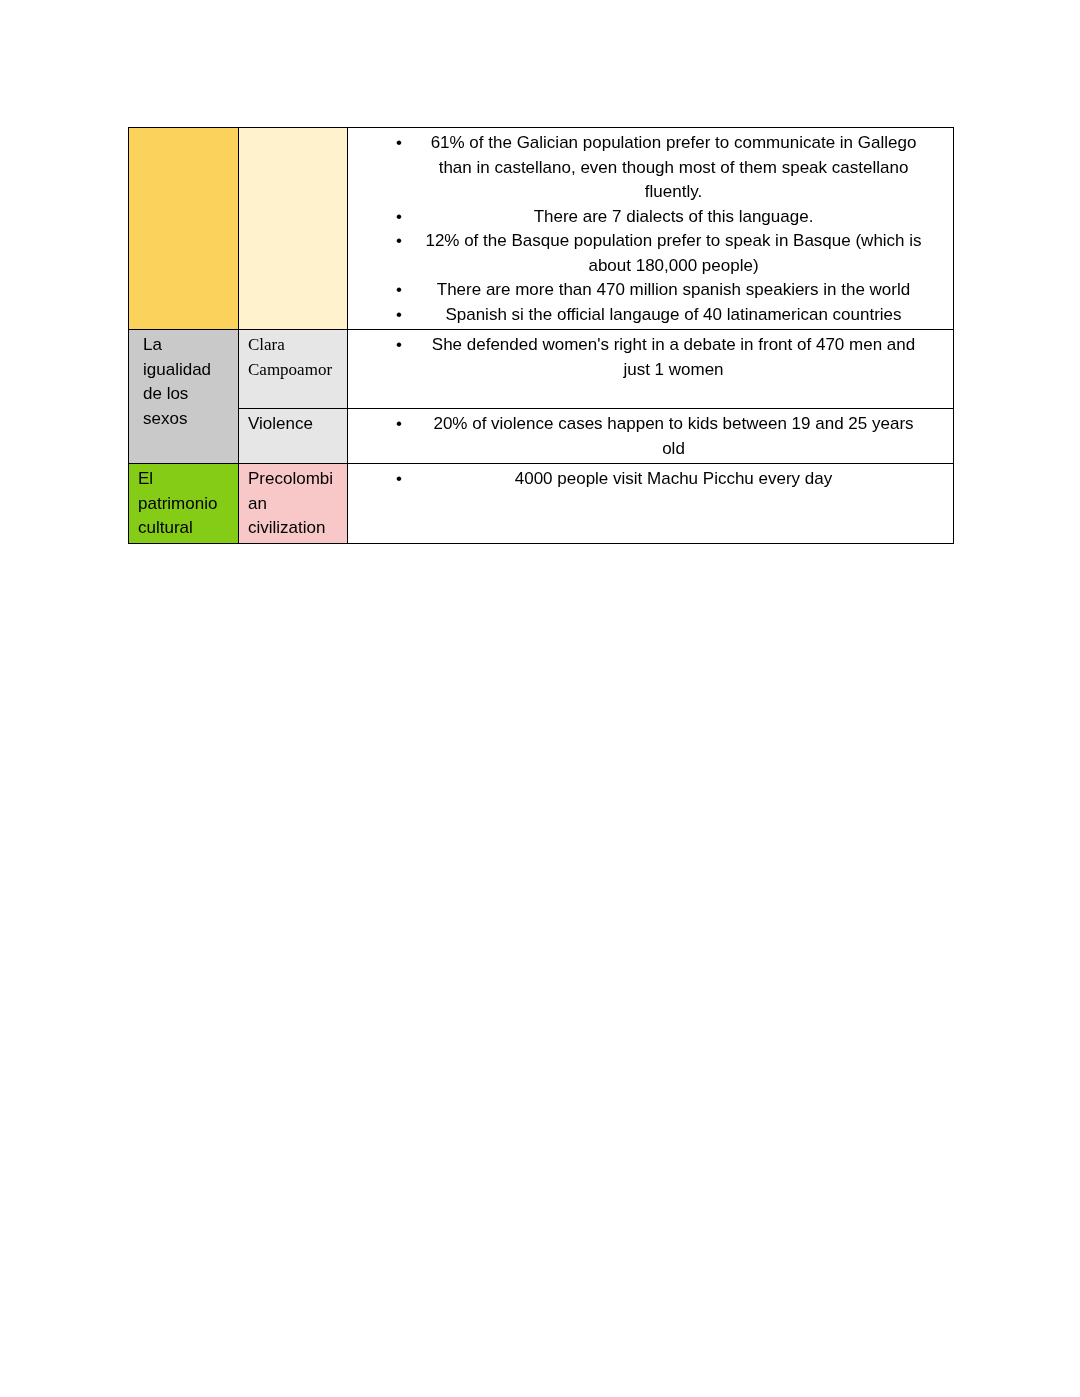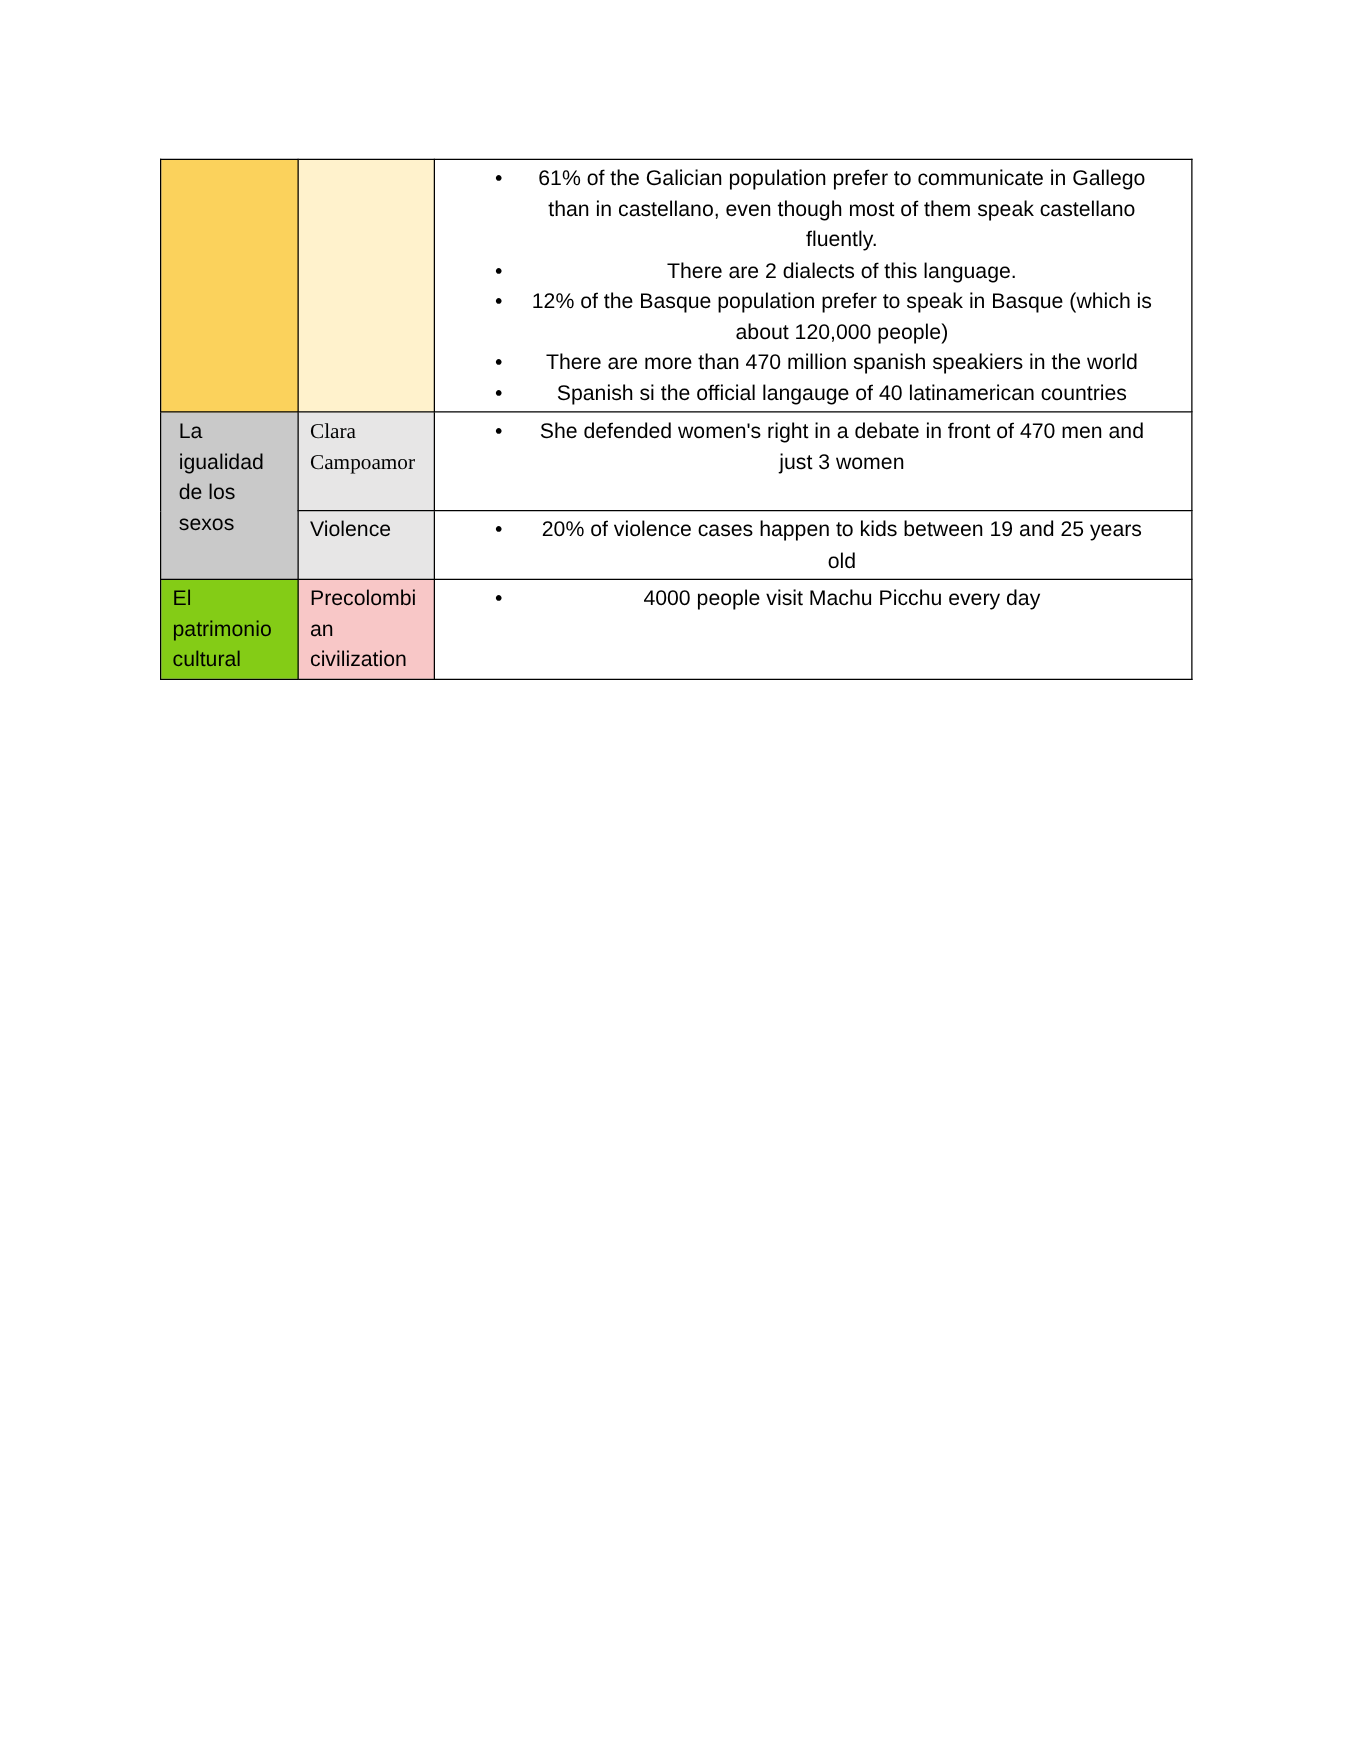--- a/index.html
+++ b/index.html
@@ -79,25 +79,25 @@
         <span class="lbl"></span>
       </td>
       <td class="content">
         <ul class="facts">
           <li>
             <span class="bullet">•</span>
             <span class="fact-text">61% of the Galician population prefer to communicate in Gallego than in castellano, even though most of them speak castellano fluently.</span>
           </li>
           <li>
             <span class="bullet">•</span>
-            <span class="fact-text">There are 2 dialects of this language.</span>
+            <span class="fact-text">There are 7 dialects of this language.</span>
           </li>
           <li>
             <span class="bullet">•</span>
-            <span class="fact-text">12% of the Basque population prefer to speak in Basque (which is about 120,000 people)</span>
+            <span class="fact-text">12% of the Basque population prefer to speak in Basque (which is about 180,000 people)</span>
           </li>
           <li>
             <span class="bullet">•</span>
             <span class="fact-text">There are more than 470 million spanish speakiers in the world</span>
           </li>
           <li>
             <span class="bullet">•</span>
             <span class="fact-text">Spanish si the official langauge of 40 latinamerican countries</span>
           </li>
         </ul>
@@ -108,21 +108,21 @@
       <td class="cat" rowspan="2" style="background-color: rgb(201, 201, 201); padding-left: 14px;">
         <span class="lbl">La igualidad de los sexos</span>
       </td>
       <td class="sub" style="background-color: rgb(231, 230, 230); font-family: Liberation Serif, serif;">
         <span class="lbl">Clara Campoamor</span>
       </td>
       <td class="content">
         <ul class="facts">
           <li>
             <span class="bullet">•</span>
-            <span class="fact-text">She defended women's right in a debate in front of 470 men and just 3 women</span>
+            <span class="fact-text">She defended women's right in a debate in front of 470 men and just 1 women</span>
           </li>
         </ul>
       </td>
     </tr>
 
     <tr class="r2b">
       <td class="sub" style="background-color: rgb(231, 230, 230);">
         <span class="lbl">Violence</span>
       </td>
       <td class="content">

